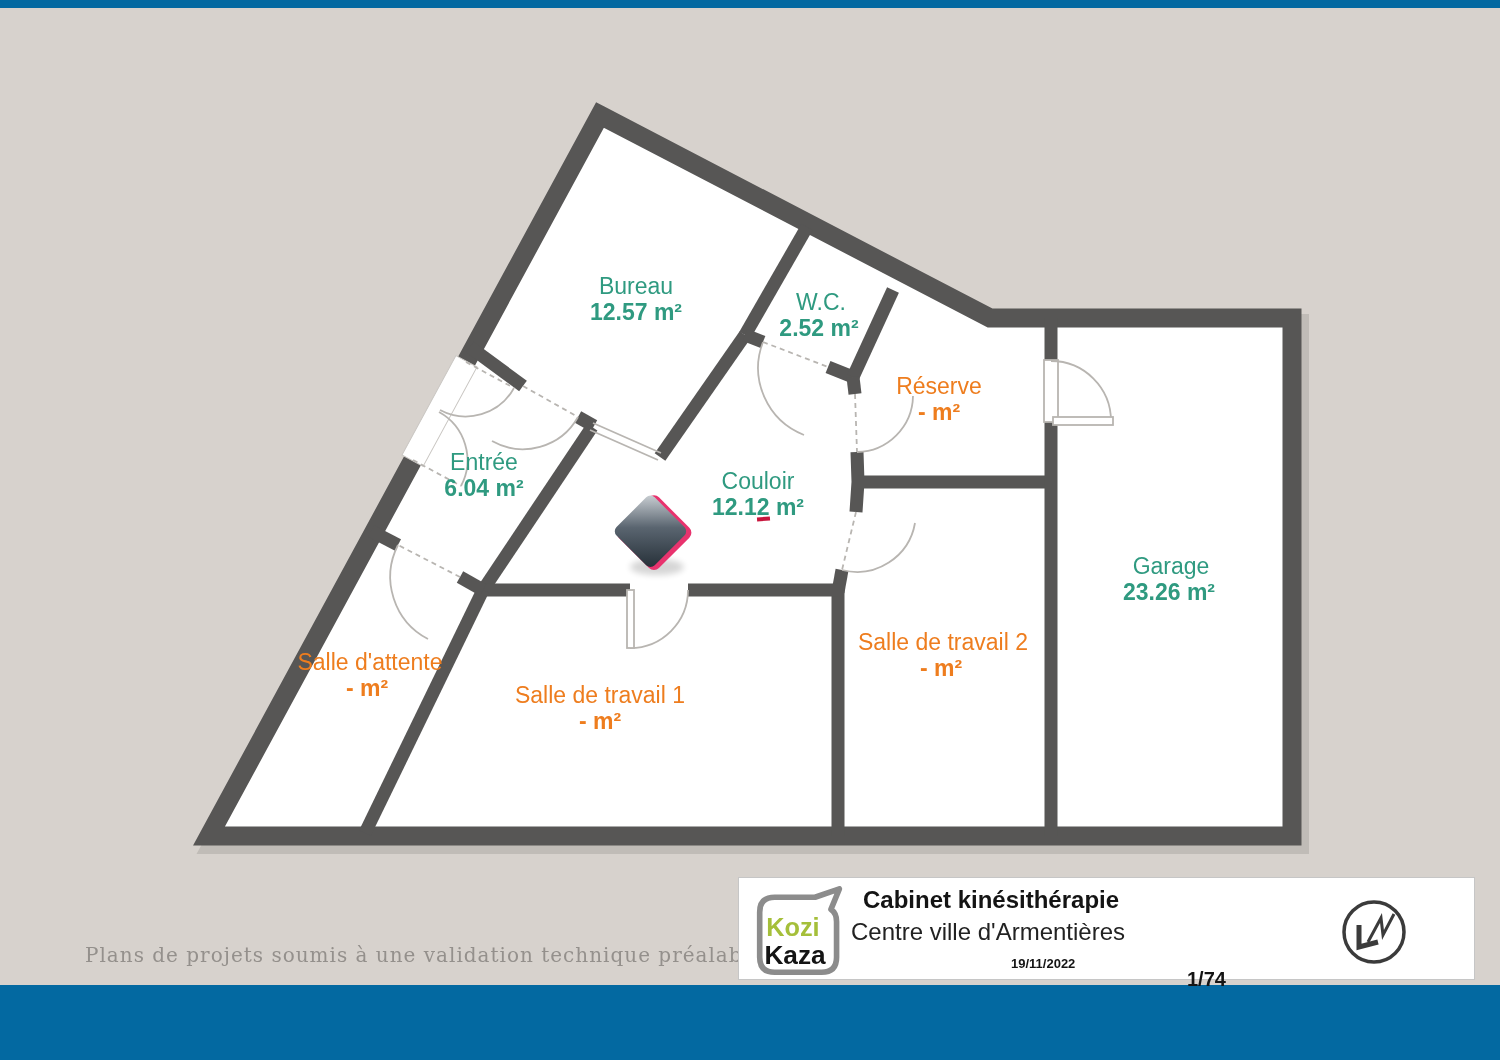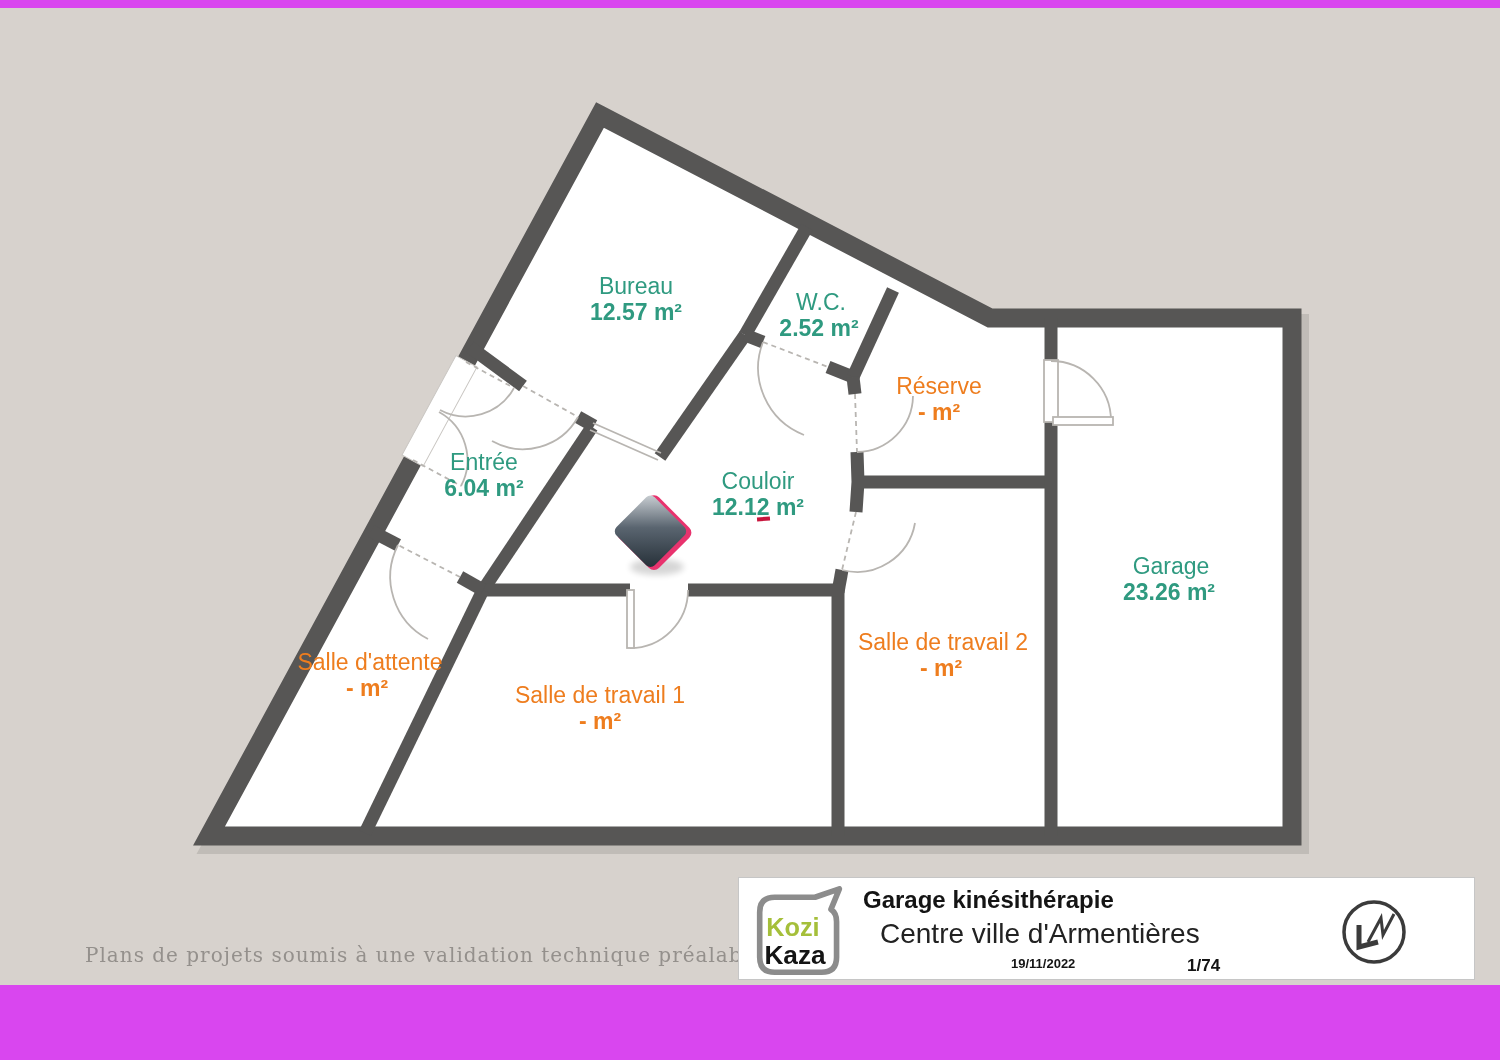--- a/index.html
+++ b/index.html
@@ -1,29 +1,29 @@
 <!DOCTYPE html>
 <html><head>
 <meta charset="utf-8">
 <style>
   html,body{margin:0;padding:0;background:#ffffff;}
-  .stage{position:relative;width:1500px;height:1060px;background:#d946ef;overflow:hidden;
+  .stage{position:relative;width:1500px;height:1060px;background:#0369a1;overflow:hidden;
          font-family:"Liberation Sans",sans-serif;}
   svg text{font-family:"Liberation Sans",sans-serif;}
   .room-name{font-size:23px;font-weight:400;}
   .room-area{font-size:23px;font-weight:700;}
   .teal{fill:#2f9a80;}
   .orange{fill:#ee7d1e;}
   .disclaimer{font-family:"DejaVu Serif",serif;font-size:20px;fill:#94908c;letter-spacing:1px;}
   .title-block{position:absolute;left:738px;top:877px;width:735px;height:101px;
                background:#ffffff;border:1.5px solid #c6c6c6;}
   .tb-title{position:absolute;left:124px;top:8px;font-size:24px;font-weight:700;color:#141414;}
-  .tb-sub{position:absolute;left:141px;top:40px;font-size:28px;color:#222222;}
+  .tb-sub{position:absolute;left:112px;top:40px;font-size:24px;color:#222222;}
   .tb-date{position:absolute;left:272px;top:78px;font-size:13px;font-weight:700;color:#141414;}
-  .tb-page{position:absolute;left:448px;top:78px;font-size:17px;font-weight:700;color:#141414;}
+  .tb-page{position:absolute;left:448px;top:90px;font-size:20px;font-weight:700;color:#141414;}
   .logo-box{position:absolute;left:16px;top:8px;width:90px;height:90px;}
   .compass-box{position:absolute;left:600px;top:19px;width:70px;height:70px;}
 </style>
 </head>
 <body>
 
 <div class="stage">
 
   <svg viewBox="0 0 1500 1060" width="1500" height="1060" style="position:absolute;left:0;top:0;">
     <defs>
@@ -136,21 +136,21 @@
 
     <text class="disclaimer" x="85" y="962">Plans de projets soumis à une validation technique préalable</text>
   </svg>
 
   <div class="title-block">
     <svg class="logo-box" viewBox="0 0 96 96">
       <path d="M 64 12 L 90 3 L 81 25 Q 87 29 87 38 L 87 76 Q 87 92 71 92 L 21 92 Q 5 92 5 76 L 5 28 Q 5 12 21 12 Z" fill="#ffffff" stroke="#8c8c8c" stroke-width="6" stroke-linejoin="round"></path>
       <text x="12" y="53" font-size="27" font-weight="700" fill="#a5bf3a">Kozi</text>
       <text x="10" y="83" font-size="28" font-weight="700" fill="#141414">Kaza</text>
     </svg>
-    <div class="tb-title">Garage kinésithérapie</div>
+    <div class="tb-title">Cabinet kinésithérapie</div>
     <div class="tb-sub">Centre ville d'Armentières</div>
     <div class="tb-date">19/11/2022</div>
     <div class="tb-page">1/74</div>
     <svg class="compass-box" viewBox="0 0 70 70">
       <circle cx="35" cy="35" r="30" fill="#ffffff" stroke="#3b3b3b" stroke-width="3.5"></circle>
       <path d="M 20 28 L 20 50 L 39 45" fill="none" stroke="#3b3b3b" stroke-width="5"></path>
       <path d="M 29 45 L 42 21 L 44 38 L 55 17" fill="none" stroke="#3b3b3b" stroke-width="3"></path>
     </svg>
   </div>
 

